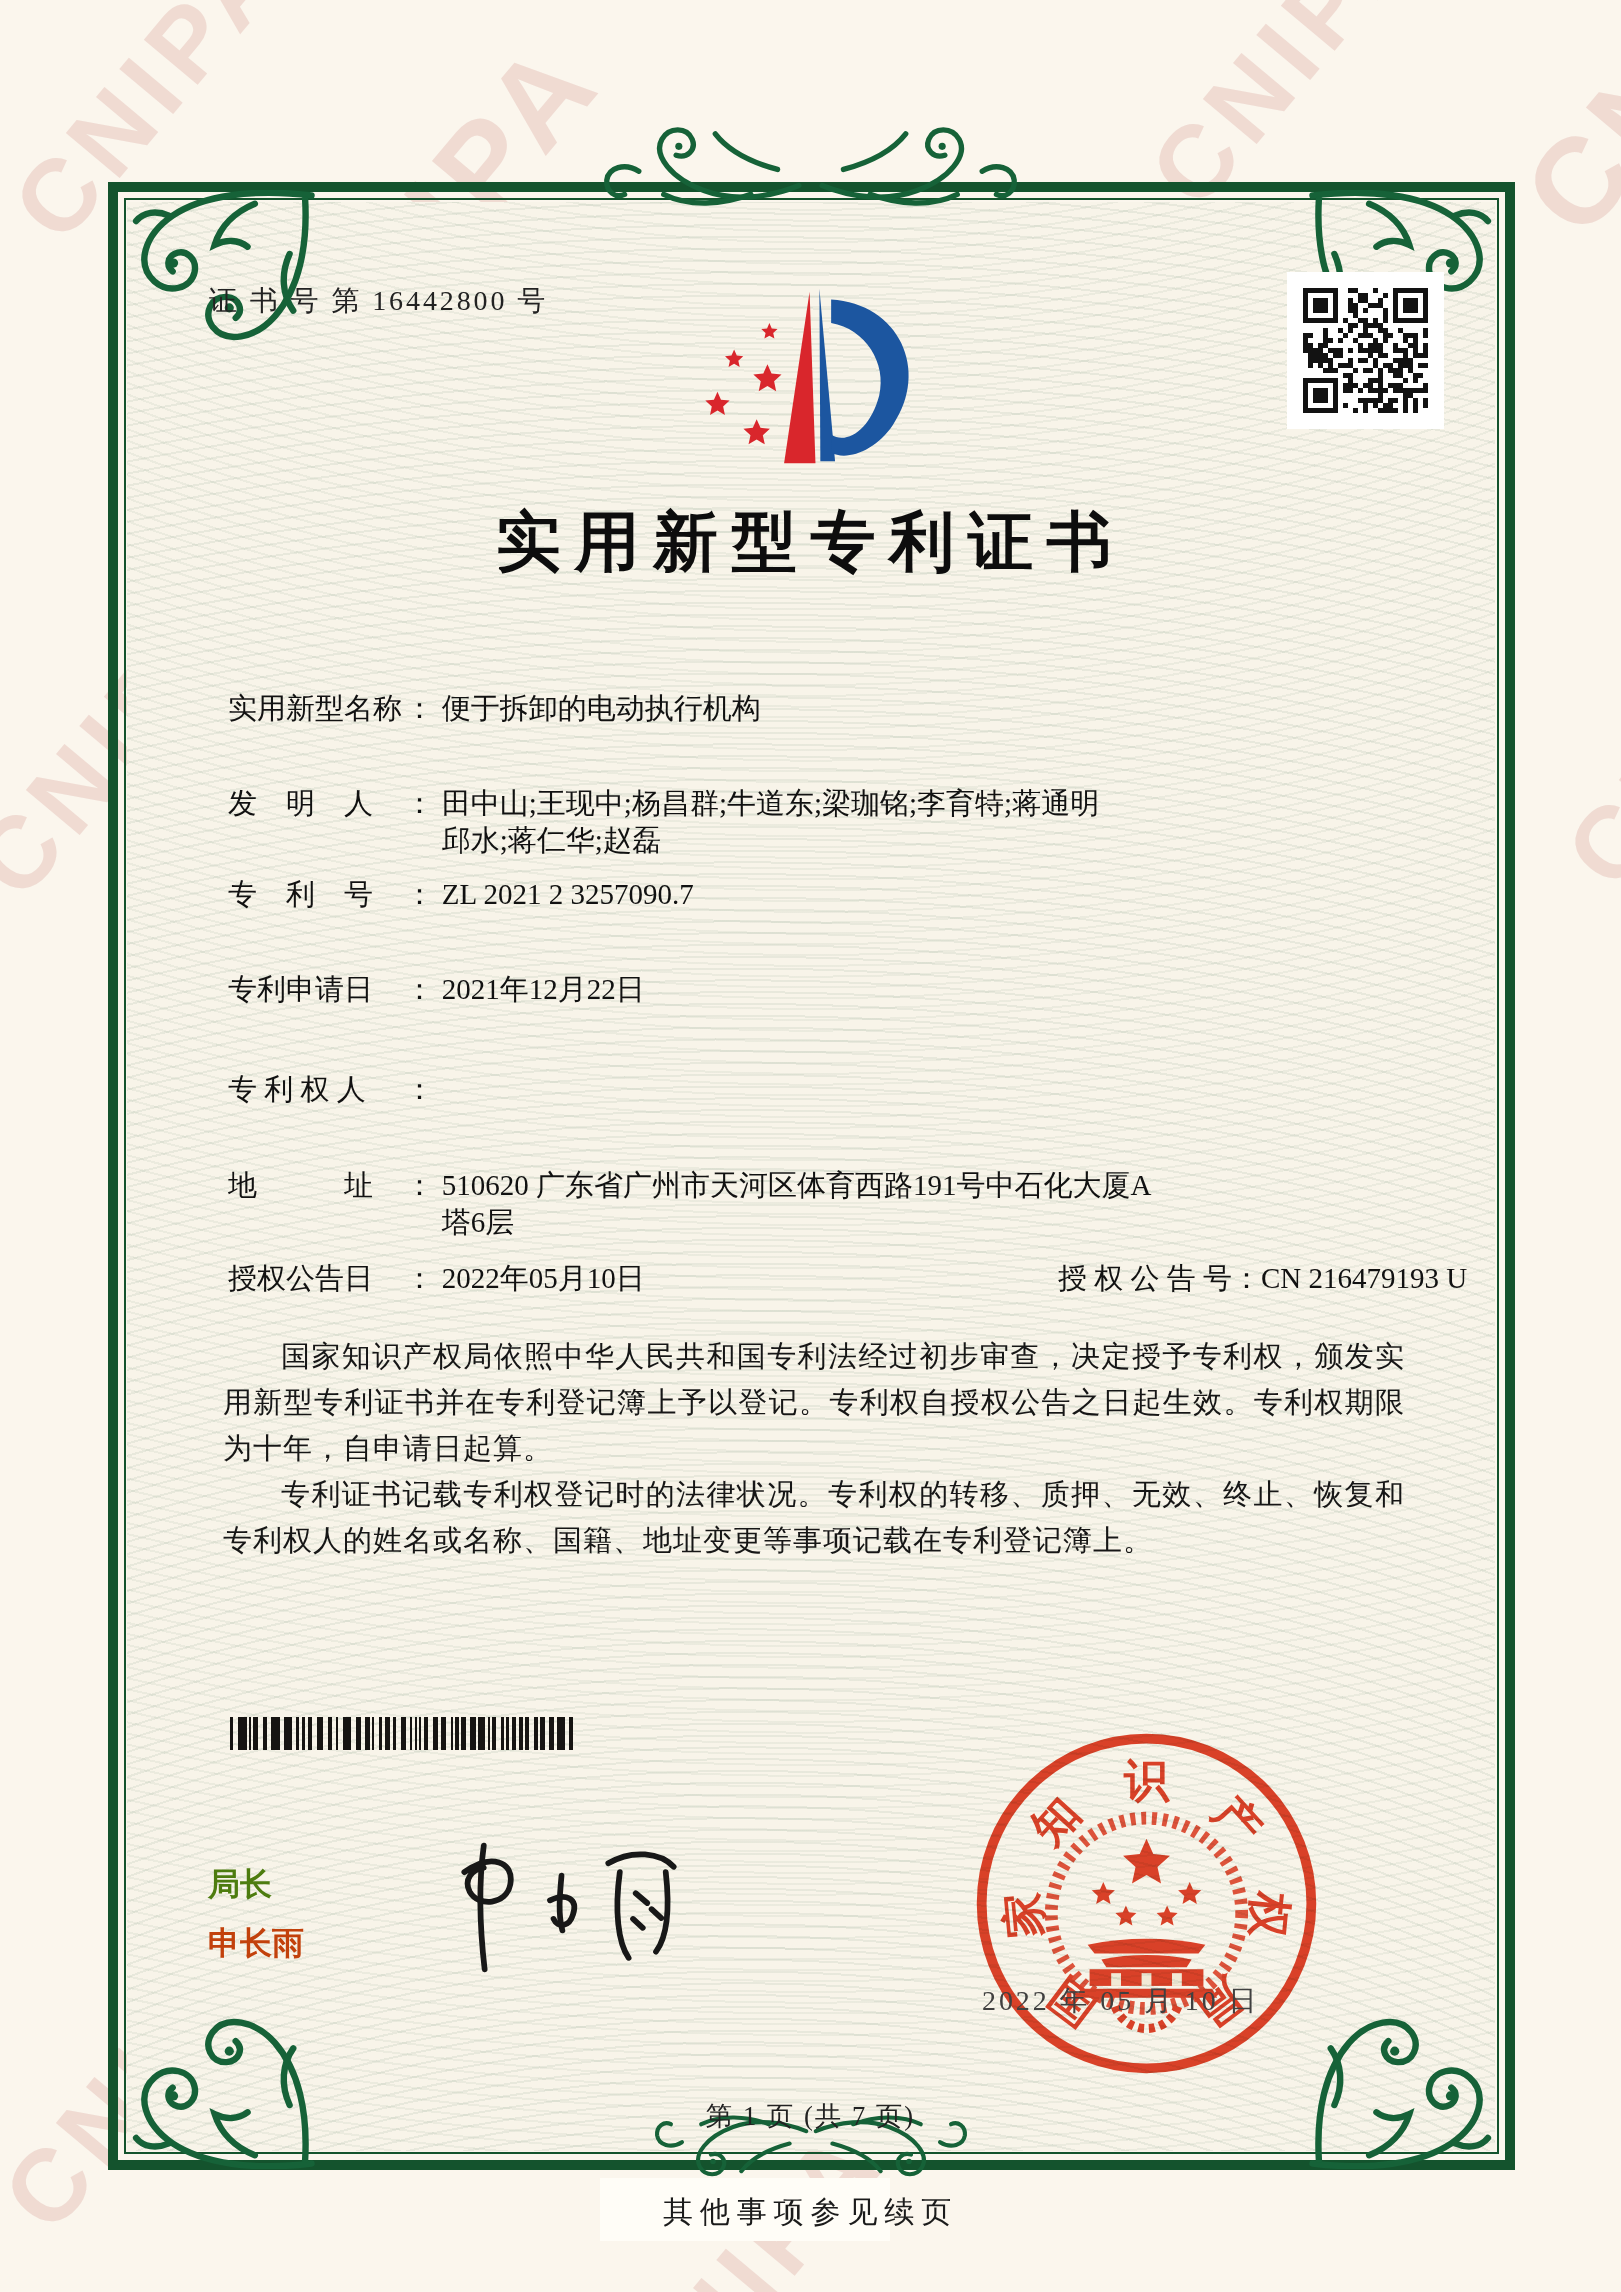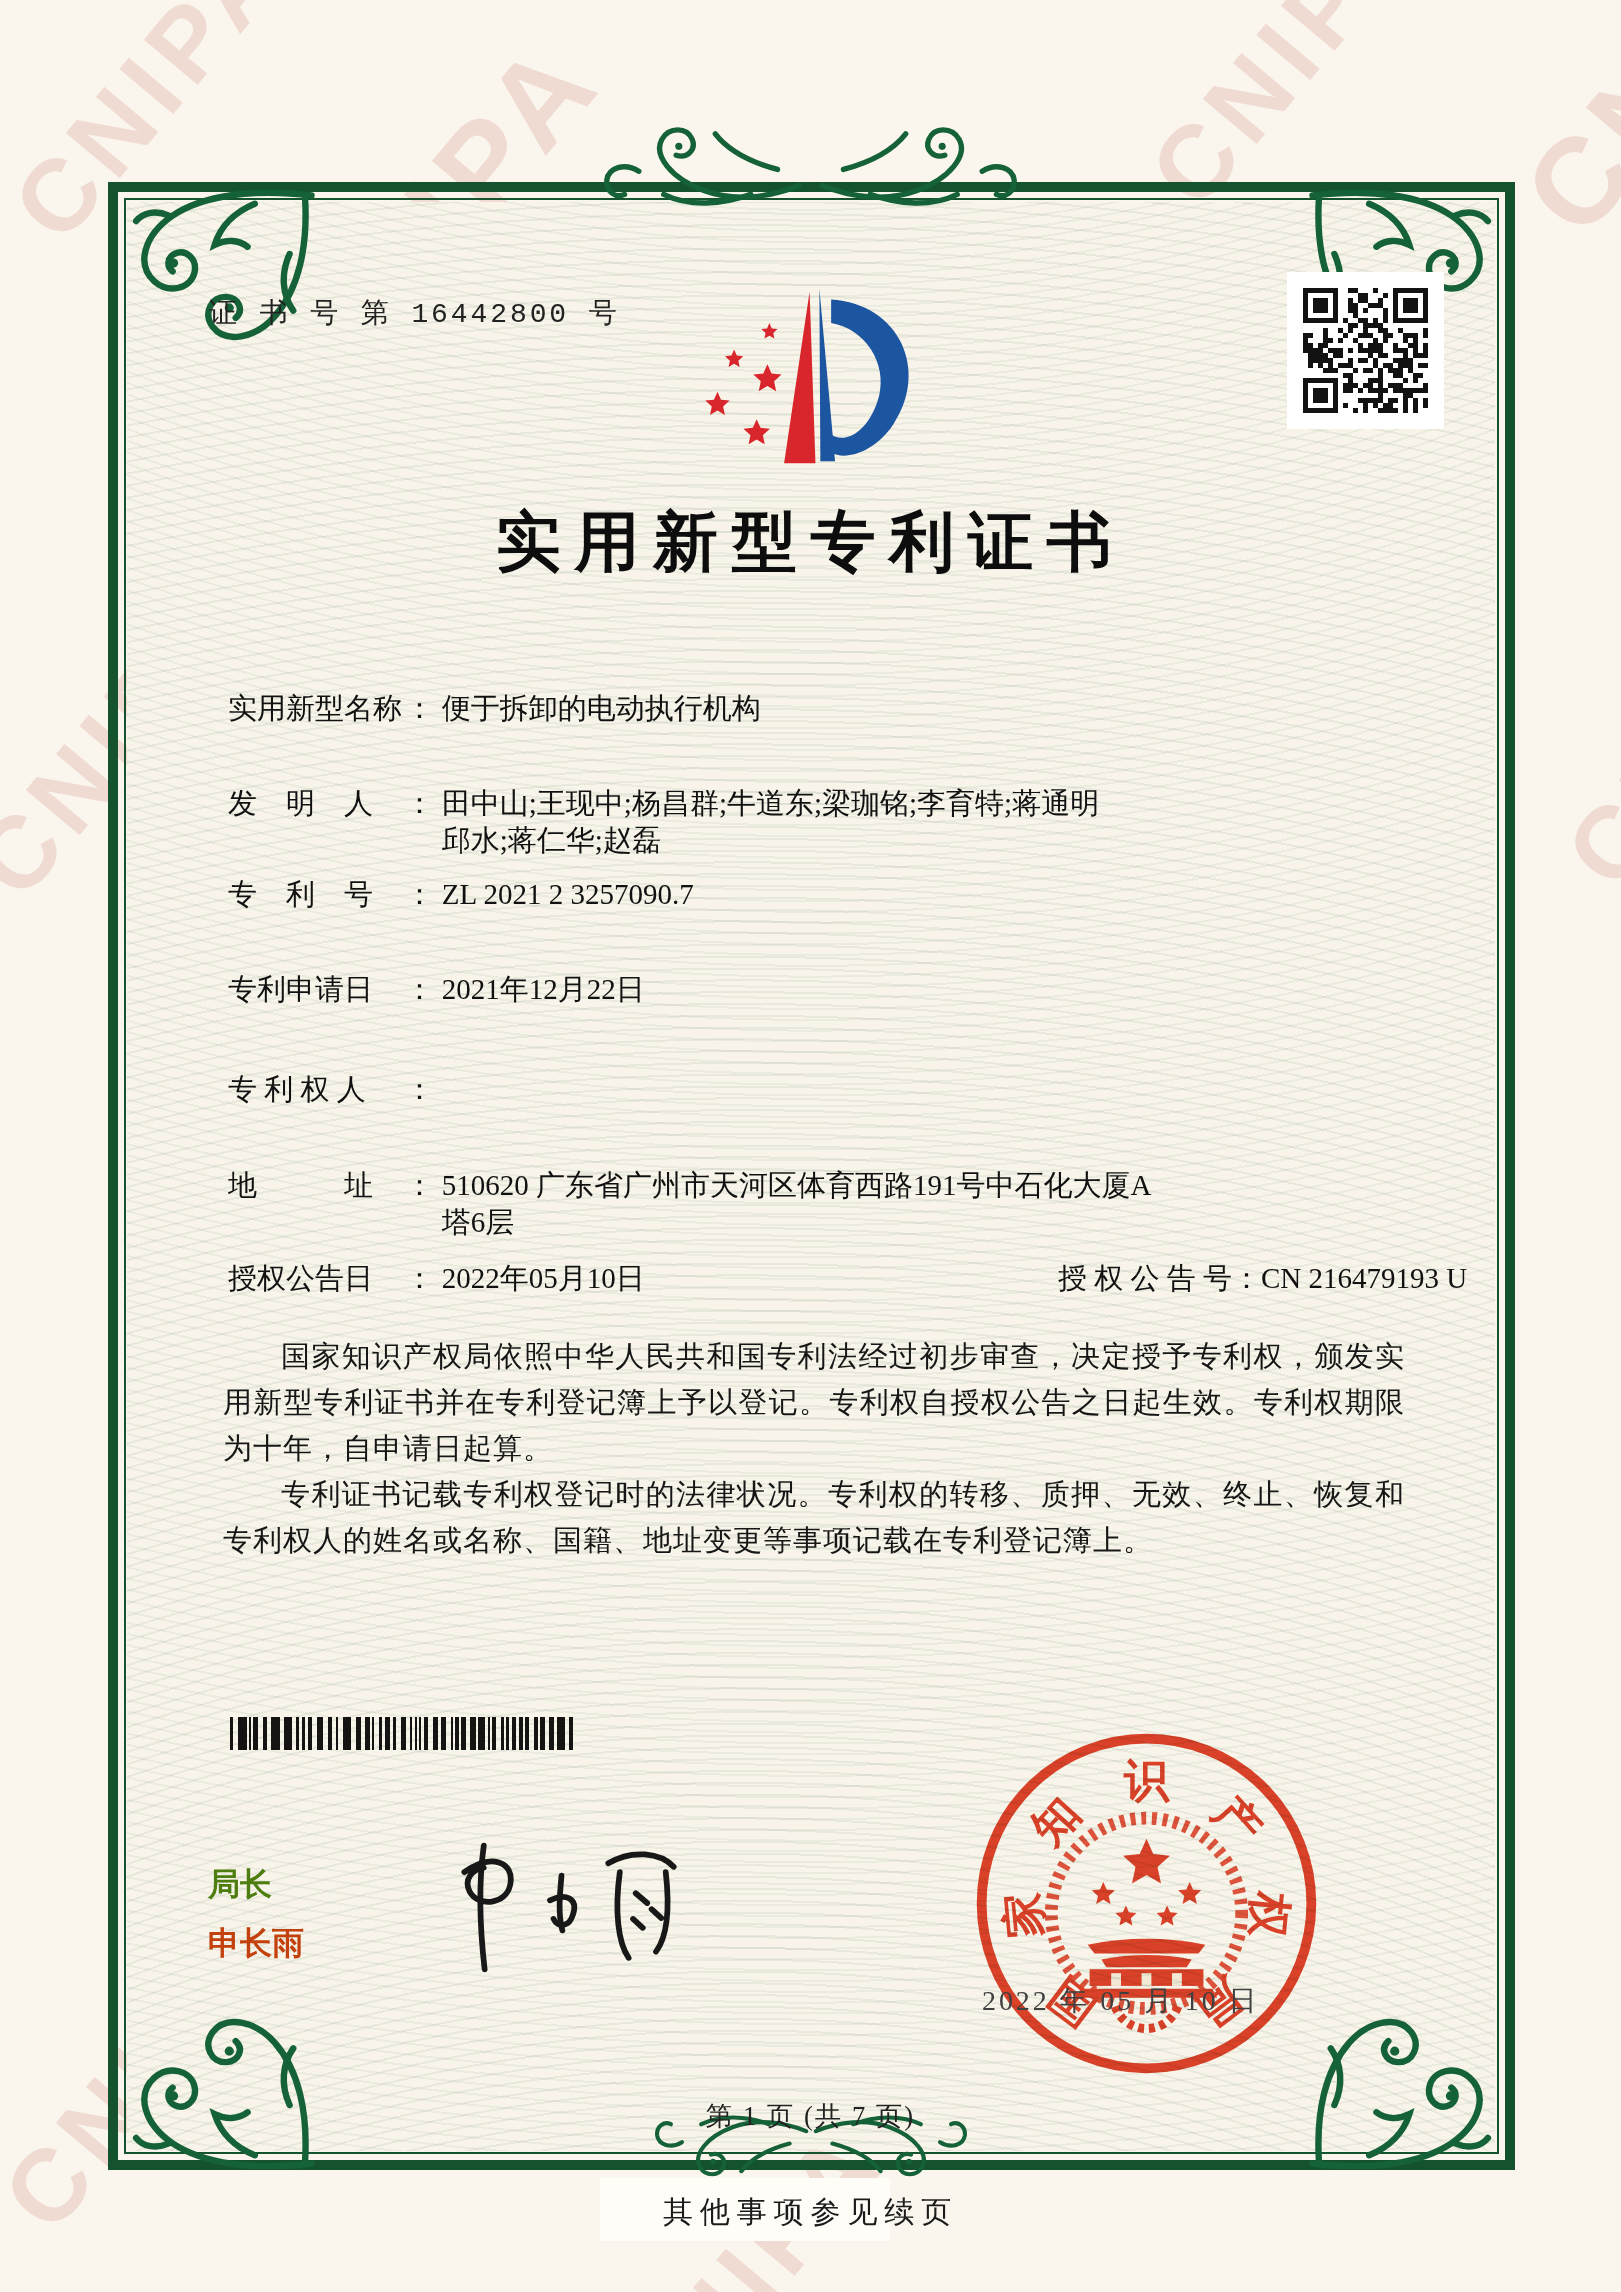--- a/index.html
+++ b/index.html
@@ -22,22 +22,22 @@
                border:2.9px solid #14532d;}
   .paper{position:absolute;left:127px;top:202px;width:1368px;height:1949px;z-index:1;
     background:
       repeating-radial-gradient(circle at 50% -80%, rgba(150,172,150,.13) 0 2px, transparent 2px 10.8px),
       repeating-radial-gradient(circle at 45% 175%, rgba(148,170,150,.16) 0 2px, transparent 2px 11.8px),
       #f8f4e9;}
 
   .ornament{position:absolute;z-index:3;color:#166238;}
 
   
-  .cert-no{position:absolute;left:209px;top:294px;z-index:4;font-size:28px;
-           letter-spacing:2.9px;color:#222;font-family:Liberation Mono, monospace;}
+  .cert-no{position:absolute;left:209px;top:282px;z-index:4;font-size:28px;
+           letter-spacing:2.9px;color:#222;}
   .logo{position:absolute;left:691px;top:280px;z-index:4;}
   .qr-box{position:absolute;left:1287px;top:272px;width:157px;height:157px;
           background:#fff;z-index:4;}
   .qr-box svg{position:absolute;left:15.7px;top:15.7px;}
   .title{position:absolute;left:0;right:0;top:498px;z-index:4;text-align:center;
          font-size:65px;font-weight:700;letter-spacing:13.7px;color:#0d0d0d;}
 
   
   .row{position:absolute;left:228px;z-index:4;font-size:29px;line-height:37px;
        white-space:nowrap;color:#111;}

